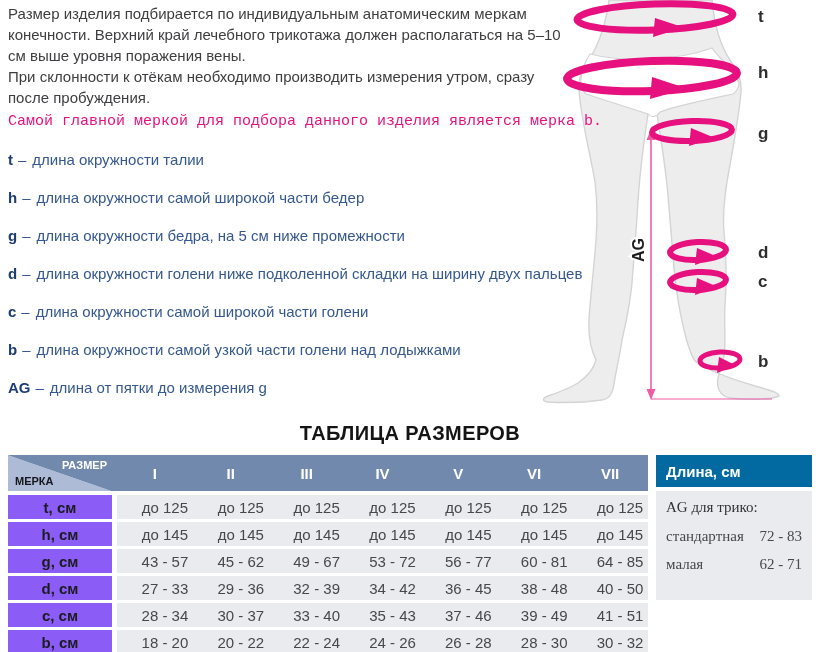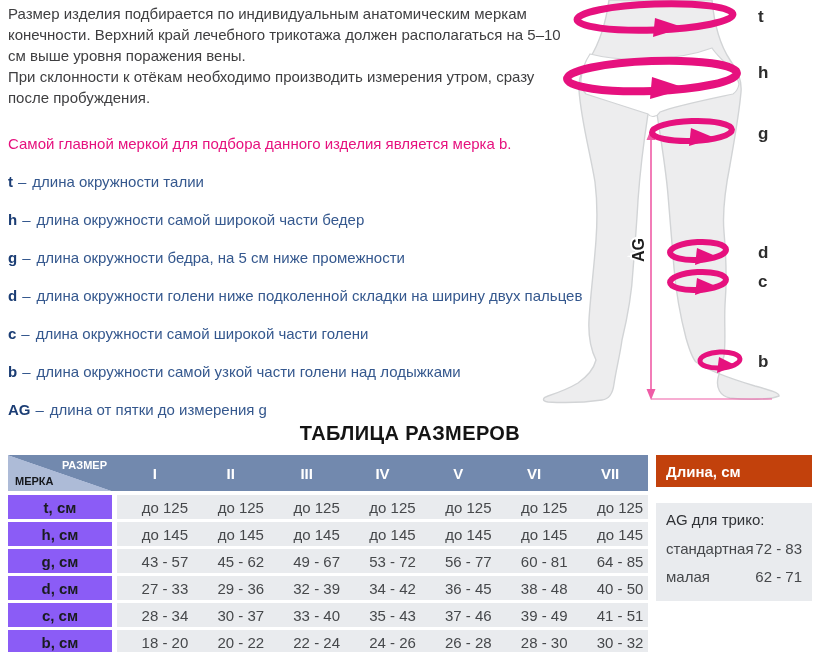--- a/index.html
+++ b/index.html
@@ -5,21 +5,21 @@
   * { margin:0; padding:0; box-sizing:border-box; }
   html,body { background:#fff; }
   body { font-family:"Liberation Sans", sans-serif; }
   #stage { position:relative; width:820px; height:652px; background:#fff; overflow:hidden; }
 
   
   .text-col { position:absolute; left:8px; top:0; width:560px; z-index:3; }
   .para { font-size:15px; line-height:21px; color:#3e3e40; }
   .para-1 { margin-top:3px; }
   .para-2 { margin-top:0; }
-  .highlight { margin-top:26px; font-size:15px; line-height:20px; color:#e6117e; white-space:nowrap; }
+  .highlight { margin-top:4px; font-size:15px; line-height:20px; color:#e6117e; white-space:nowrap;font-family:Liberation Mono, monospace; }
   .legend { margin-top:17px; }
   .legend-item { font-size:15px; line-height:21px; margin-bottom:17px; color:#35588e; white-space:nowrap; }
   .legend-item b { color:#1b3d74; font-weight:bold; }
   .legend-item .dash { margin:0 6px 0 5px; }
 
   
   .figure-svg { position:absolute; left:540px; top:0; width:280px; height:412px; z-index:1; }
   .fig-letter { font:bold 17px "Liberation Sans", sans-serif; fill:#2d2d2d; }
   .ag-text { font:bold 16px "Liberation Sans", sans-serif; fill:#1d1d1d; stroke:#fff; stroke-width:4px; paint-order:stroke; }
 
@@ -40,23 +40,23 @@
   .trow { display:grid; grid-template-columns:104px 5px repeat(7,1fr); height:24px; margin-top:3px; }
   .trow.first { margin-top:4px; }
   .rlabel { background:#8b5cf6; display:flex; align-items:center; justify-content:center;
             font-weight:bold; font-size:15px; color:#1a1c20; }
   .vgap { background:#fff; }
   .cell { background:#e9ebee; display:flex; align-items:center; justify-content:center;
           font-size:15px; color:#46484b;padding-left:20px; }
 
   
   .len-panel { position:absolute; left:656px; top:455px; width:156px; z-index:3; }
-  .len-head { height:32px; background:#c2410c; color:#fff; font-weight:bold; font-size:15px;
+  .len-head { height:32px; background:#0369a1; color:#fff; font-weight:bold; font-size:15px;
               display:flex; align-items:center; padding-left:10px; }
-  .len-body { margin-top:16px; background:#e9ebee; padding:8px 10px 5px 10px; }
+  .len-body { margin-top:4px; background:#e9ebee; padding:8px 10px 16px 10px;font-family:Liberation Serif, serif; }
   .len-sub { font-size:15px; color:#303236; margin-bottom:12px; }
   .len-row { display:flex; justify-content:space-between; font-size:15px; color:#46484b; margin-bottom:11px; }
 </style>
 </head>
 <body>
 
 <div id="stage">
 
   <div class="text-col">
     <p class="para para-1">Размер изделия подбирается по индивидуальным анатомическим меркам конечности. Верхний край лечебного трикотажа должен располагаться на 5–10 см выше уровня поражения вены.</p>

